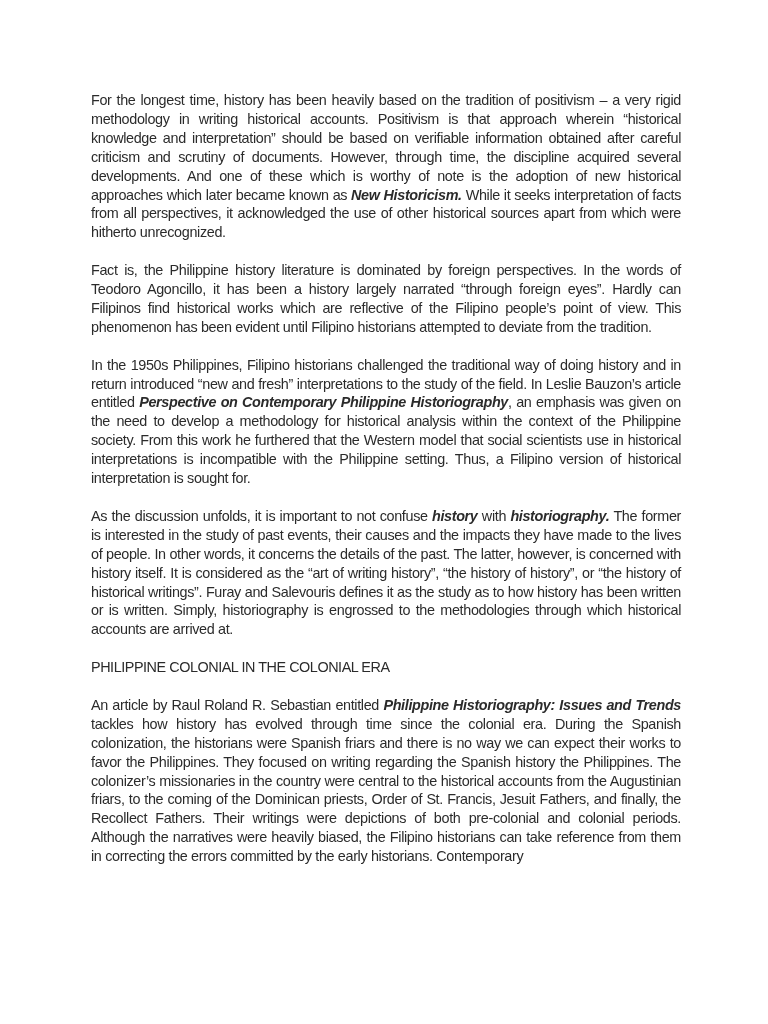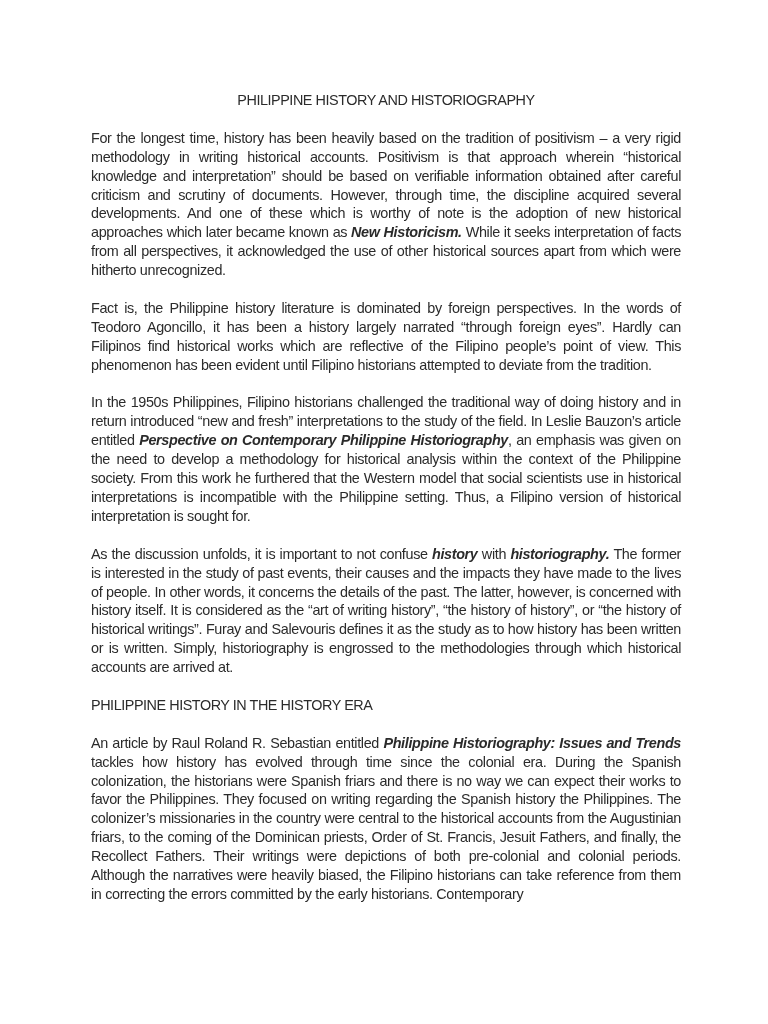--- a/index.html
+++ b/index.html
@@ -48,36 +48,35 @@
       line-height: 18.9px;
       letter-spacing: -0.45px;
       margin: 0 0 18.9px 0;
       font-weight: normal;
     }
   </style>
 </head>
 <body>
 
 <div class="page line-wrap">
-  <h1 class="title">PHILIPPINE HISTORY AND HISTORIOGRAPHY</h1>
 
   <p class="para">
     <span>For the longest time, history has been heavily based on the tradition of positivism – a very rigid methodology in writing historical accounts. Positivism is that approach wherein “historical knowledge and interpretation” should be based on verifiable information obtained after careful criticism and scrutiny of documents. However, through time, the discipline acquired several developments. And one of these which is worthy of note is the adoption of new historical approaches which later became known as </span><em>New Historicism.</em><span> While it seeks interpretation of facts from all perspectives, it acknowledged the use of other historical sources apart from which were hitherto unrecognized.</span>
   </p>
 
   <p class="para">
     <span>Fact is, the Philippine history literature is dominated by foreign perspectives. In the words of Teodoro Agoncillo, it has been a history largely narrated “through foreign eyes”. Hardly can Filipinos find historical works which are reflective of the Filipino people’s point of view. This phenomenon has been evident until Filipino historians attempted to deviate from the tradition.</span>
   </p>
 
   <p class="para">
     <span>In the 1950s Philippines, Filipino historians challenged the traditional way of doing history and in return introduced “new and fresh” interpretations to the study of the field. In Leslie Bauzon’s article entitled </span><em>Perspective on Contemporary Philippine Historiography</em><span>, an emphasis was given on the need to develop a methodology for historical analysis within the context of the Philippine society. From this work he furthered that the Western model that social scientists use in historical interpretations is incompatible with the Philippine setting. Thus, a Filipino version of historical interpretation is sought for.</span>
   </p>
 
   <p class="para">
     <span>As the discussion unfolds, it is important to not confuse </span><em>history</em><span> with </span><em>historiography.</em><span> The former is interested in the study of past events, their causes and the impacts they have made to the lives of people. In other words, it concerns the details of the past. The latter, however, is concerned with history itself. It is considered as the “art of writing history”, “the history of history”, or “the history of historical writings”. Furay and Salevouris defines it as the study as to how history has been written or is written. Simply, historiography is engrossed to the methodologies through which historical accounts are arrived at.</span>
   </p>
 
-  <h2 class="section-heading">PHILIPPINE HISTORY IN THE HISTORY ERA</h2>
+  <h2 class="section-heading">PHILIPPINE COLONIAL IN THE COLONIAL ERA</h2>
 
   <p class="para">
     <span>An article by Raul Roland R. Sebastian entitled </span><em>Philippine Historiography: Issues and Trends</em><span> tackles how history has evolved through time since the colonial era. During the Spanish colonization, the historians were Spanish friars and there is no way we can expect their works to favor the Philippines. They focused on writing regarding the Spanish history the Philippines. The colonizer’s missionaries in the country were central to the historical accounts from the Augustinian friars, to the coming of the Dominican priests, Order of St. Francis, Jesuit Fathers, and finally, the Recollect Fathers. Their writings were depictions of both pre-colonial and colonial periods. Although the narratives were heavily biased, the Filipino historians can take reference from them in correcting the errors committed by the early historians. Contemporary</span>
   </p>
 </div>
 
 </body></html>

